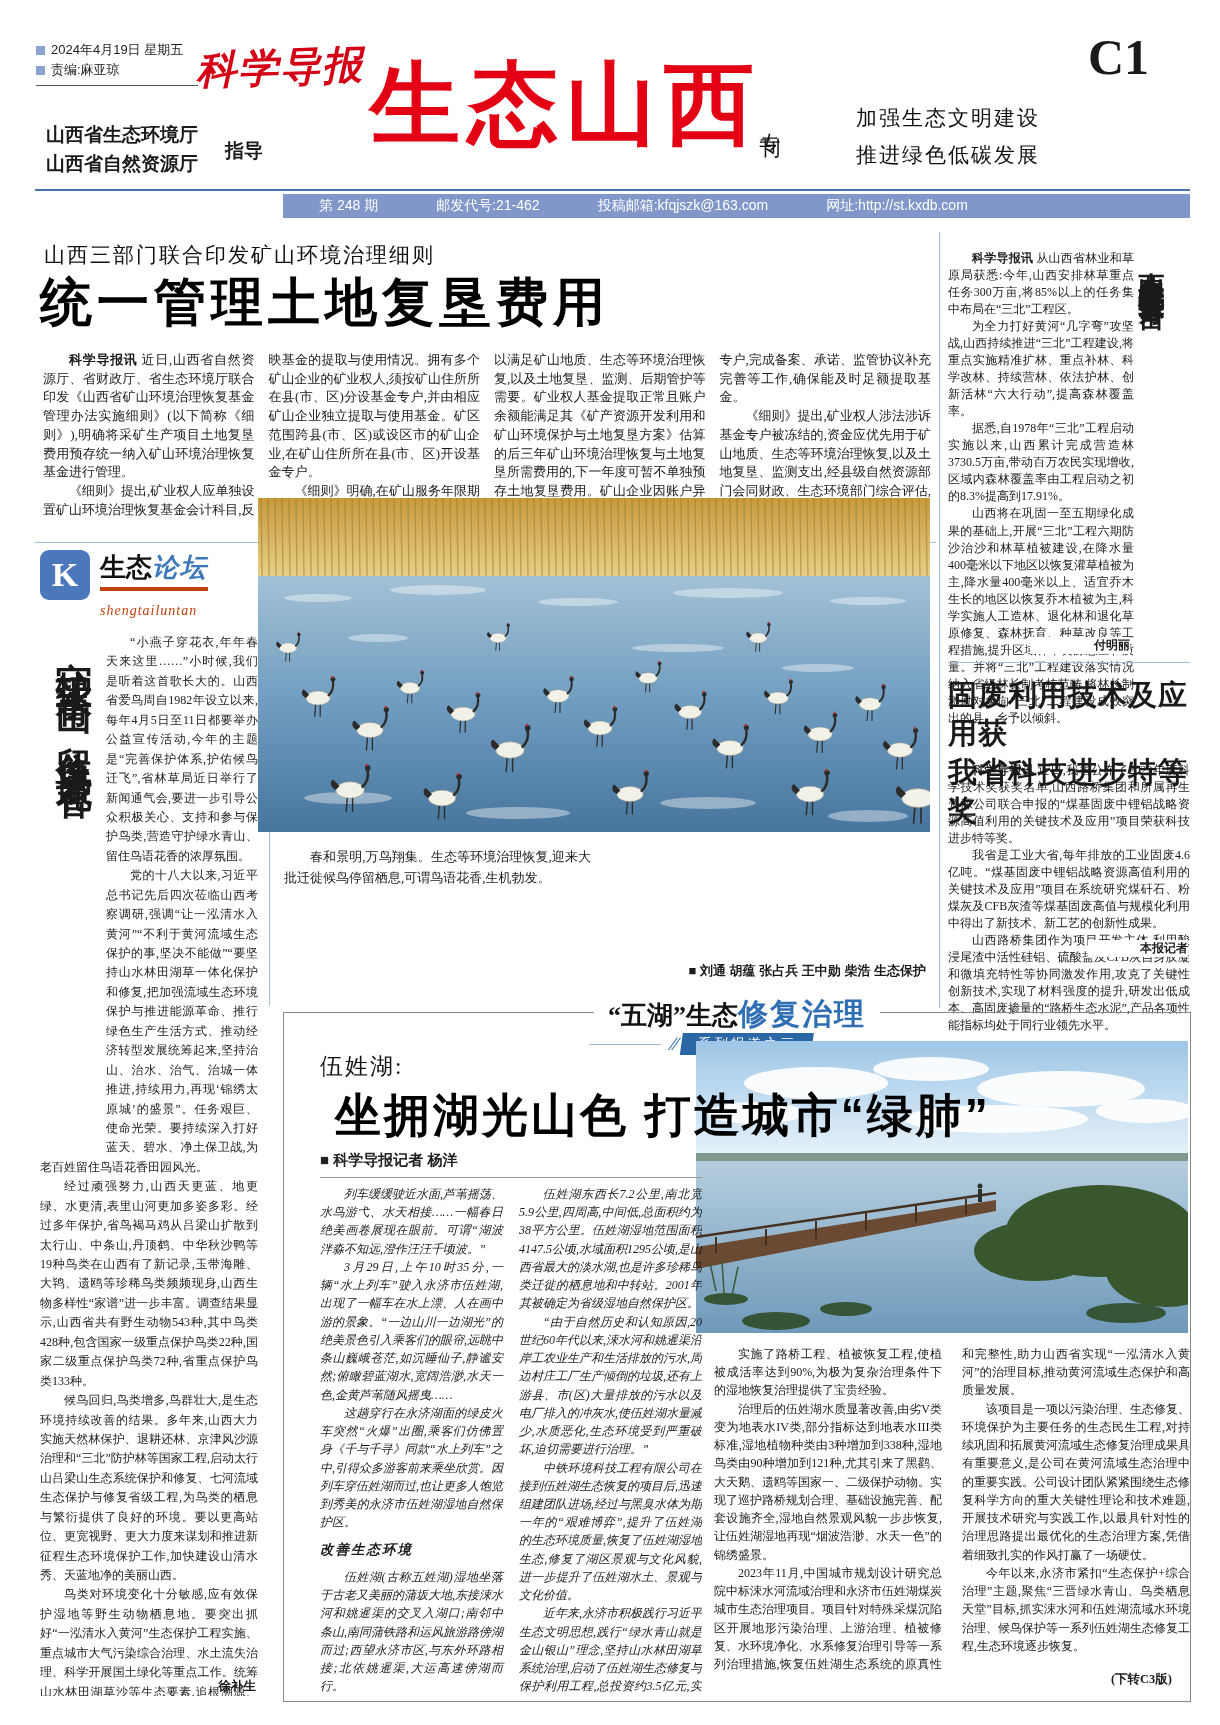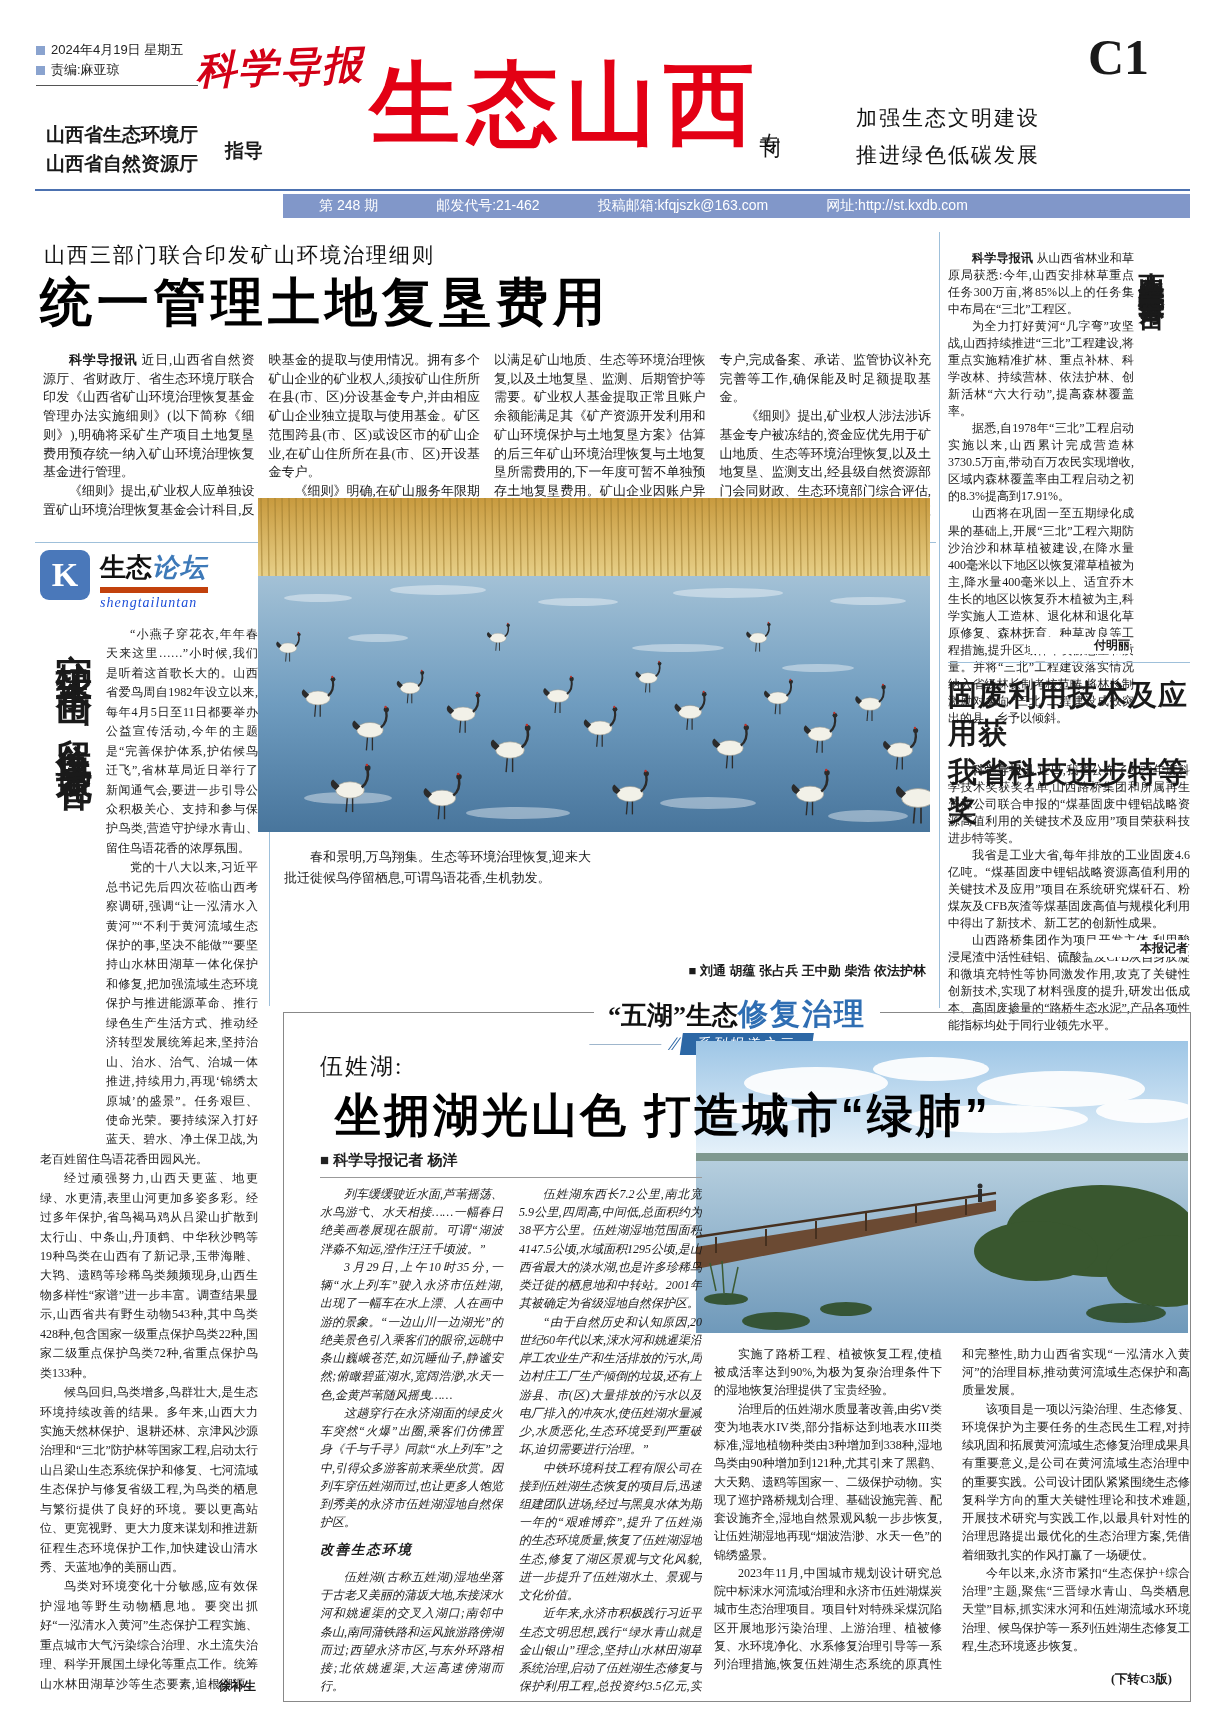--- a/index.html
+++ b/index.html
@@ -33,21 +33,21 @@
   .byline{font-weight:bold;text-align:right;}
   .rule{background:#9fc0da;}
   
   .forum-box{overflow:hidden;}
   .logo-row{display:flex;align-items:flex-start;}
   .kbox{width:50px;height:50px;background:#4a78ba;border-radius:9px;color:#fff;font-size:34px;
         font-weight:bold;text-align:center;line-height:50px;font-family:"Liberation Serif",serif;}
   .brandtxt{margin-left:10px;}
   .brand-black{font-size:26px;font-weight:bold;color:#111;}
   .brand-blue{font-size:26px;font-weight:900;font-style:italic;color:#3d79b8;letter-spacing:2px;}
-  .brand-py{font-size:14px;font-style:italic;color:#1d4ed8;border-top:6px solid #c2410c;margin-top:2px;padding-top:2px;letter-spacing:1px;}
+  .brand-py{font-size:14px;font-style:italic;color:#c2410c;border-top:4px solid #c2410c;margin-top:2px;padding-top:12px;letter-spacing:1px;}
   .essay-head{float:left;width:58px;height:515px;font-size:36px;font-weight:900;letter-spacing:7px;margin-right:8px;}
   .essay-text{font-size:12px;line-height:1.62;text-align:justify;color:#222;}
   
   .newsbody{font-size:12px;line-height:1.42;text-align:justify;}
   .vhead{font-size:26px;font-weight:900;letter-spacing:2px;}
   .awardhead{font-size:29px;font-weight:900;line-height:1.32;letter-spacing:1px;}
   
   .sbox{border:1px solid #888;}
   .badge{position:absolute;top:-19px;left:50%;transform:translateX(-50%);background:#fff;
          padding:0 14px;white-space:nowrap;}
@@ -192,21 +192,21 @@
       <use href="#cr" transform="translate(660,300) scale(1.5)"></use>
       <use href="#cr" transform="translate(30,150) scale(0.8)"></use>
       <use href="#cr" transform="translate(240,140) scale(0.75)"></use>
       <use href="#cr" transform="translate(500,140) scale(0.8)"></use>
     </g>
   </svg>
 
   <div class="abs cols2 just" style="left:284px;top:846px;width:642px;height:130px;column-gap:28px;font-size:13px;line-height:1.62;">
       <p>春和景明,万鸟翔集。生态等环境治理恢复,迎来大批迁徙候鸟停留栖息,可谓鸟语花香,生机勃发。</p>
     </div>
-  <div class="abs byline sans" style="left:560px;top:962px;width:366px;font-size:13px;">■ 刘通 胡蕴 张占兵 王中勋 柴浩 依法护林</div>
+  <div class="abs byline sans" style="left:560px;top:962px;width:366px;font-size:13px;">■ 刘通 胡蕴 张占兵 王中勋 柴浩 生态保护</div>
 
   <div class="abs newsbody" style="left:948px;top:250px;width:186px;height:404px;">
       <p><b>科学导报讯  </b>从山西省林业和草原局获悉:今年,山西安排林草重点任务300万亩,将85%以上的任务集中布局在“三北”工程区。</p>
       <p>为全力打好黄河“几字弯”攻坚战,山西持续推进“三北”工程建设,将重点实施精准扩林、重点补林、科学改林、持续营林、依法护林、创新活林“六大行动”,提高森林覆盖率。</p>
       <p>据悉,自1978年“三北”工程启动实施以来,山西累计完成营造林3730.5万亩,带动百万农民实现增收,区域内森林覆盖率由工程启动之初的8.3%提高到17.91%。</p>
       <p>山西将在巩固一至五期绿化成果的基础上,开展“三北”工程六期防沙治沙和林草植被建设,在降水量400毫米以下地区以恢复灌草植被为主,降水量400毫米以上、适宜乔木生长的地区以恢复乔木植被为主,科学实施人工造林、退化林和退化草原修复、森林抚育、种草改良等工程措施,提升区域林草资源总量和质量。并将“三北”工程建设落实情况纳入省级林长制考核范畴,将林长制激励对象向“三北”工程建设成效突出的县、乡予以倾斜。</p>
     </div>
   <div class="abs vert vhead" style="left:1134px;top:252px;height:420px;">山西今年安排林草重点任务三百万亩</div>
   <div class="abs byline" style="left:1030px;top:637px;width:100px;font-size:12px;background:#fff;">付明丽</div>
   <div class="abs rule" style="left:948px;top:662px;width:242px;height:1px;"></div>

